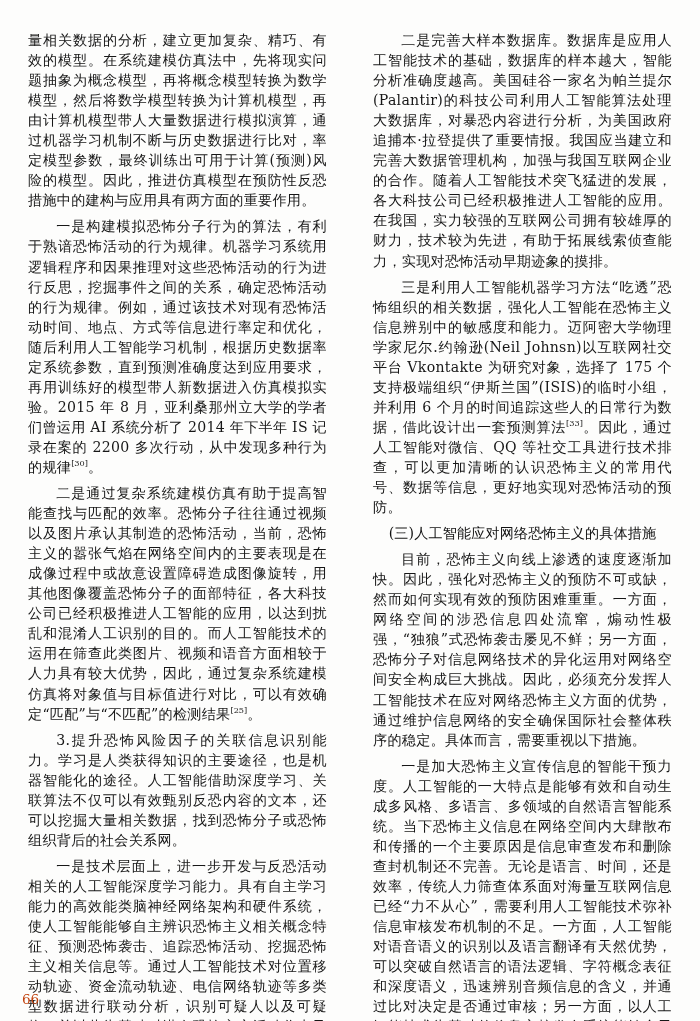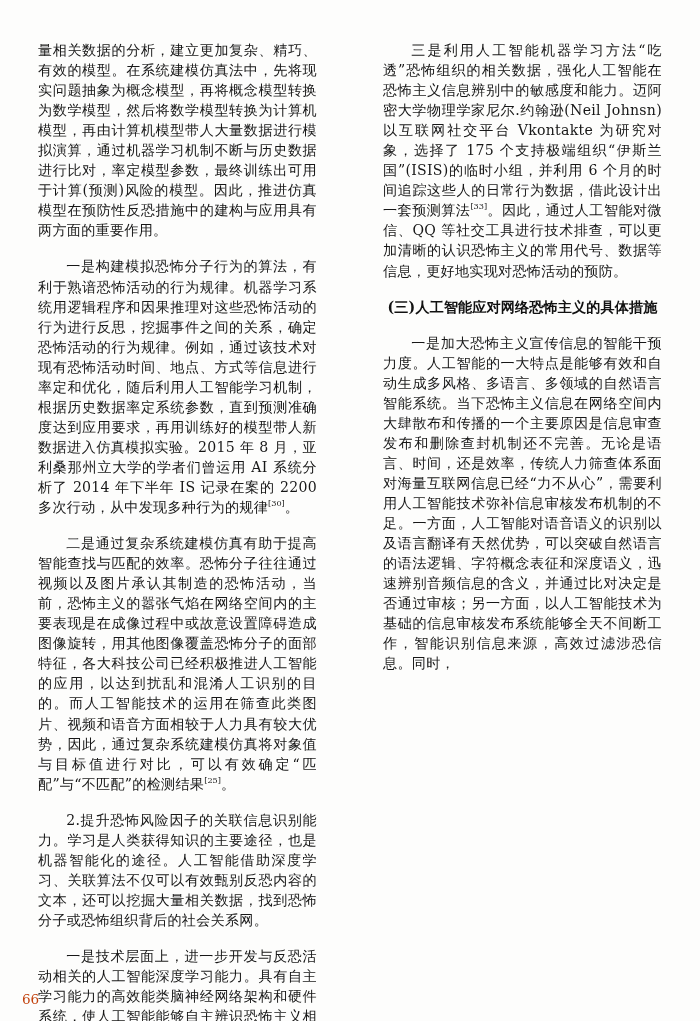--- a/index.html
+++ b/index.html
@@ -38,21 +38,21 @@
 
   .column {
     width: 311px;
     box-sizing: border-box;
     padding-top: 24px;
   }
   .column.left  { margin-left: 22px; }
   .column.right { margin-right: 22px; }
 
   p.para {
-    margin: 16px;
+    margin: 6px;
     font-size: 14.1px;
     line-height: 20.05px;
     text-align: justify;
     text-justify: inter-character;
     text-indent: 2em;
     letter-spacing: 0.02em;
     word-break: break-all;
     -webkit-hyphens: none;
     hyphens: none;
     color: #171717;
@@ -60,21 +60,21 @@
 
   p.para.cont {
     text-indent: 0;
   }
 
   p.heading {
     margin: 0;
     font-size: 14.1px;
     line-height: 20.05px;
     text-align: center;
-    font-weight: bold;
+    font-weight: normal;
     letter-spacing: 0.01em;
     color: #111111;
   }
 
   sup.ref {
     font-size: 0.58em;
     vertical-align: super;
     line-height: 0;
     letter-spacing: 0;
   }
@@ -97,34 +97,36 @@
   <div class="columns">
 
     <div class="column left">
 
       <p class="para cont">量相关数据的分析，建立更加复杂、精巧、有效的模型。在系统建模仿真法中，先将现实问题抽象为概念模型，再将概念模型转换为数学模型，然后将数学模型转换为计算机模型，再由计算机模型带人大量数据进行模拟演算，通过机器学习机制不断与历史数据进行比对，率定模型参数，最终训练出可用于计算(预测)风险的模型。因此，推进仿真模型在预防性反恐措施中的建构与应用具有两方面的重要作用。</p>
 
       <p class="para"><span>一是构建模拟恐怖分子行为的算法，有利于熟谙恐怖活动的行为规律。机器学习系统用逻辑程序和因果推理对这些恐怖活动的行为进行反思，挖掘事件之间的关系，确定恐怖活动的行为规律。例如，通过该技术对现有恐怖活动时间、地点、方式等信息进行率定和优化，随后利用人工智能学习机制，根据历史数据率定系统参数，直到预测准确度达到应用要求，再用训练好的模型带人新数据进入仿真模拟实验。2015 年 8 月，亚利桑那州立大学的学者们曾运用 AI 系统分析了 2014 年下半年 IS 记录在案的 2200 多次行动，从中发现多种行为的规律</span><sup class="ref">[30]</sup><span>。</span></p>
 
       <p class="para"><span>二是通过复杂系统建模仿真有助于提高智能查找与匹配的效率。恐怖分子往往通过视频以及图片承认其制造的恐怖活动，当前，恐怖主义的嚣张气焰在网络空间内的主要表现是在成像过程中或故意设置障碍造成图像旋转，用其他图像覆盖恐怖分子的面部特征，各大科技公司已经积极推进人工智能的应用，以达到扰乱和混淆人工识别的目的。而人工智能技术的运用在筛查此类图片、视频和语音方面相较于人力具有较大优势，因此，通过复杂系统建模仿真将对象值与目标值进行对比，可以有效确定“匹配”与“不匹配”的检测结果</span><sup class="ref">[25]</sup><span>。</span></p>
 
-      <p class="para">2.提升恐怖风险因子的关联信息识别能力。学习是人类获得知识的主要途径，也是机器智能化的途径。人工智能借助深度学习、关联算法不仅可以有效甄别反恐内容的文本，还可以挖掘大量相关数据，找到恐怖分子或恐怖组织背后的社会关系网。</p>
+      <p class="para">3.提升恐怖风险因子的关联信息识别能力。学习是人类获得知识的主要途径，也是机器智能化的途径。人工智能借助深度学习、关联算法不仅可以有效甄别反恐内容的文本，还可以挖掘大量相关数据，找到恐怖分子或恐怖组织背后的社会关系网。</p>
 
       <p class="para">一是技术层面上，进一步开发与反恐活动相关的人工智能深度学习能力。具有自主学习能力的高效能类脑神经网络架构和硬件系统，使人工智能能够自主辨识恐怖主义相关概念特征、预测恐怖袭击、追踪恐怖活动、挖掘恐怖主义相关信息等。通过人工智能技术对位置移动轨迹、资金流动轨迹、电信网络轨迹等多类型数据进行联动分析，识别可疑人以及可疑物，并以此为基础对潜在恐怖主义活动作出及时预警、风险评级和应急处置。2015 年 5 月，美国国家安全局(NSA)运行了一个代号为天网(Sky Net)的项目，该项目是基于人工智能算法的云</p>
 
     </div>
 
     <div class="column right">
 
 
+      <p class="para">二是完善大样本数据库。数据库是应用人工智能技术的基础，数据库的样本越大，智能分析准确度越高。美国硅谷一家名为帕兰提尔(Palantir)的科技公司利用人工智能算法处理大数据库，对暴恐内容进行分析，为美国政府追捕本·拉登提供了重要情报。我国应当建立和完善大数据管理机构，加强与我国互联网企业的合作。随着人工智能技术突飞猛进的发展，各大科技公司已经积极推进人工智能的应用。在我国，实力较强的互联网公司拥有较雄厚的财力，技术较为先进，有助于拓展线索侦查能力，实现对恐怖活动早期迹象的摸排。</p>
 
       <p class="para"><span>三是利用人工智能机器学习方法“吃透”恐怖组织的相关数据，强化人工智能在恐怖主义信息辨别中的敏感度和能力。迈阿密大学物理学家尼尔.约翰逊(Neil Johnsn)以互联网社交平台 Vkontakte 为研究对象，选择了 175 个支持极端组织“伊斯兰国”(ISIS)的临时小组，并利用 6 个月的时间追踪这些人的日常行为数据，借此设计出一套预测算法</span><sup class="ref">[33]</sup><span>。因此，通过人工智能对微信、QQ 等社交工具进行技术排查，可以更加清晰的认识恐怖主义的常用代号、数据等信息，更好地实现对恐怖活动的预防。</span></p>
 
       <p class="heading">(三)人工智能应对网络恐怖主义的具体措施</p>
 
+      <p class="para">目前，恐怖主义向线上渗透的速度逐渐加快。因此，强化对恐怖主义的预防不可或缺，然而如何实现有效的预防困难重重。一方面，网络空间的涉恐信息四处流窜，煽动性极强，“独狼”式恐怖袭击屡见不鲜；另一方面，恐怖分子对信息网络技术的异化运用对网络空间安全构成巨大挑战。因此，必须充分发挥人工智能技术在应对网络恐怖主义方面的优势，通过维护信息网络的安全确保国际社会整体秩序的稳定。具体而言，需要重视以下措施。</p>
 
       <p class="para">一是加大恐怖主义宣传信息的智能干预力度。人工智能的一大特点是能够有效和自动生成多风格、多语言、多领域的自然语言智能系统。当下恐怖主义信息在网络空间内大肆散布和传播的一个主要原因是信息审查发布和删除查封机制还不完善。无论是语言、时间，还是效率，传统人力筛查体系面对海量互联网信息已经“力不从心”，需要利用人工智能技术弥补信息审核发布机制的不足。一方面，人工智能对语音语义的识别以及语言翻译有天然优势，可以突破自然语言的语法逻辑、字符概念表征和深度语义，迅速辨别音频信息的含义，并通过比对决定是否通过审核；另一方面，以人工智能技术为基础的信息审核发布系统能够全天不间断工作，智能识别信息来源，高效过滤涉恐信息。同时，</p>
 
     </div>
 
   </div>
 
   <div class="folio">66</div>
 
 </div>

